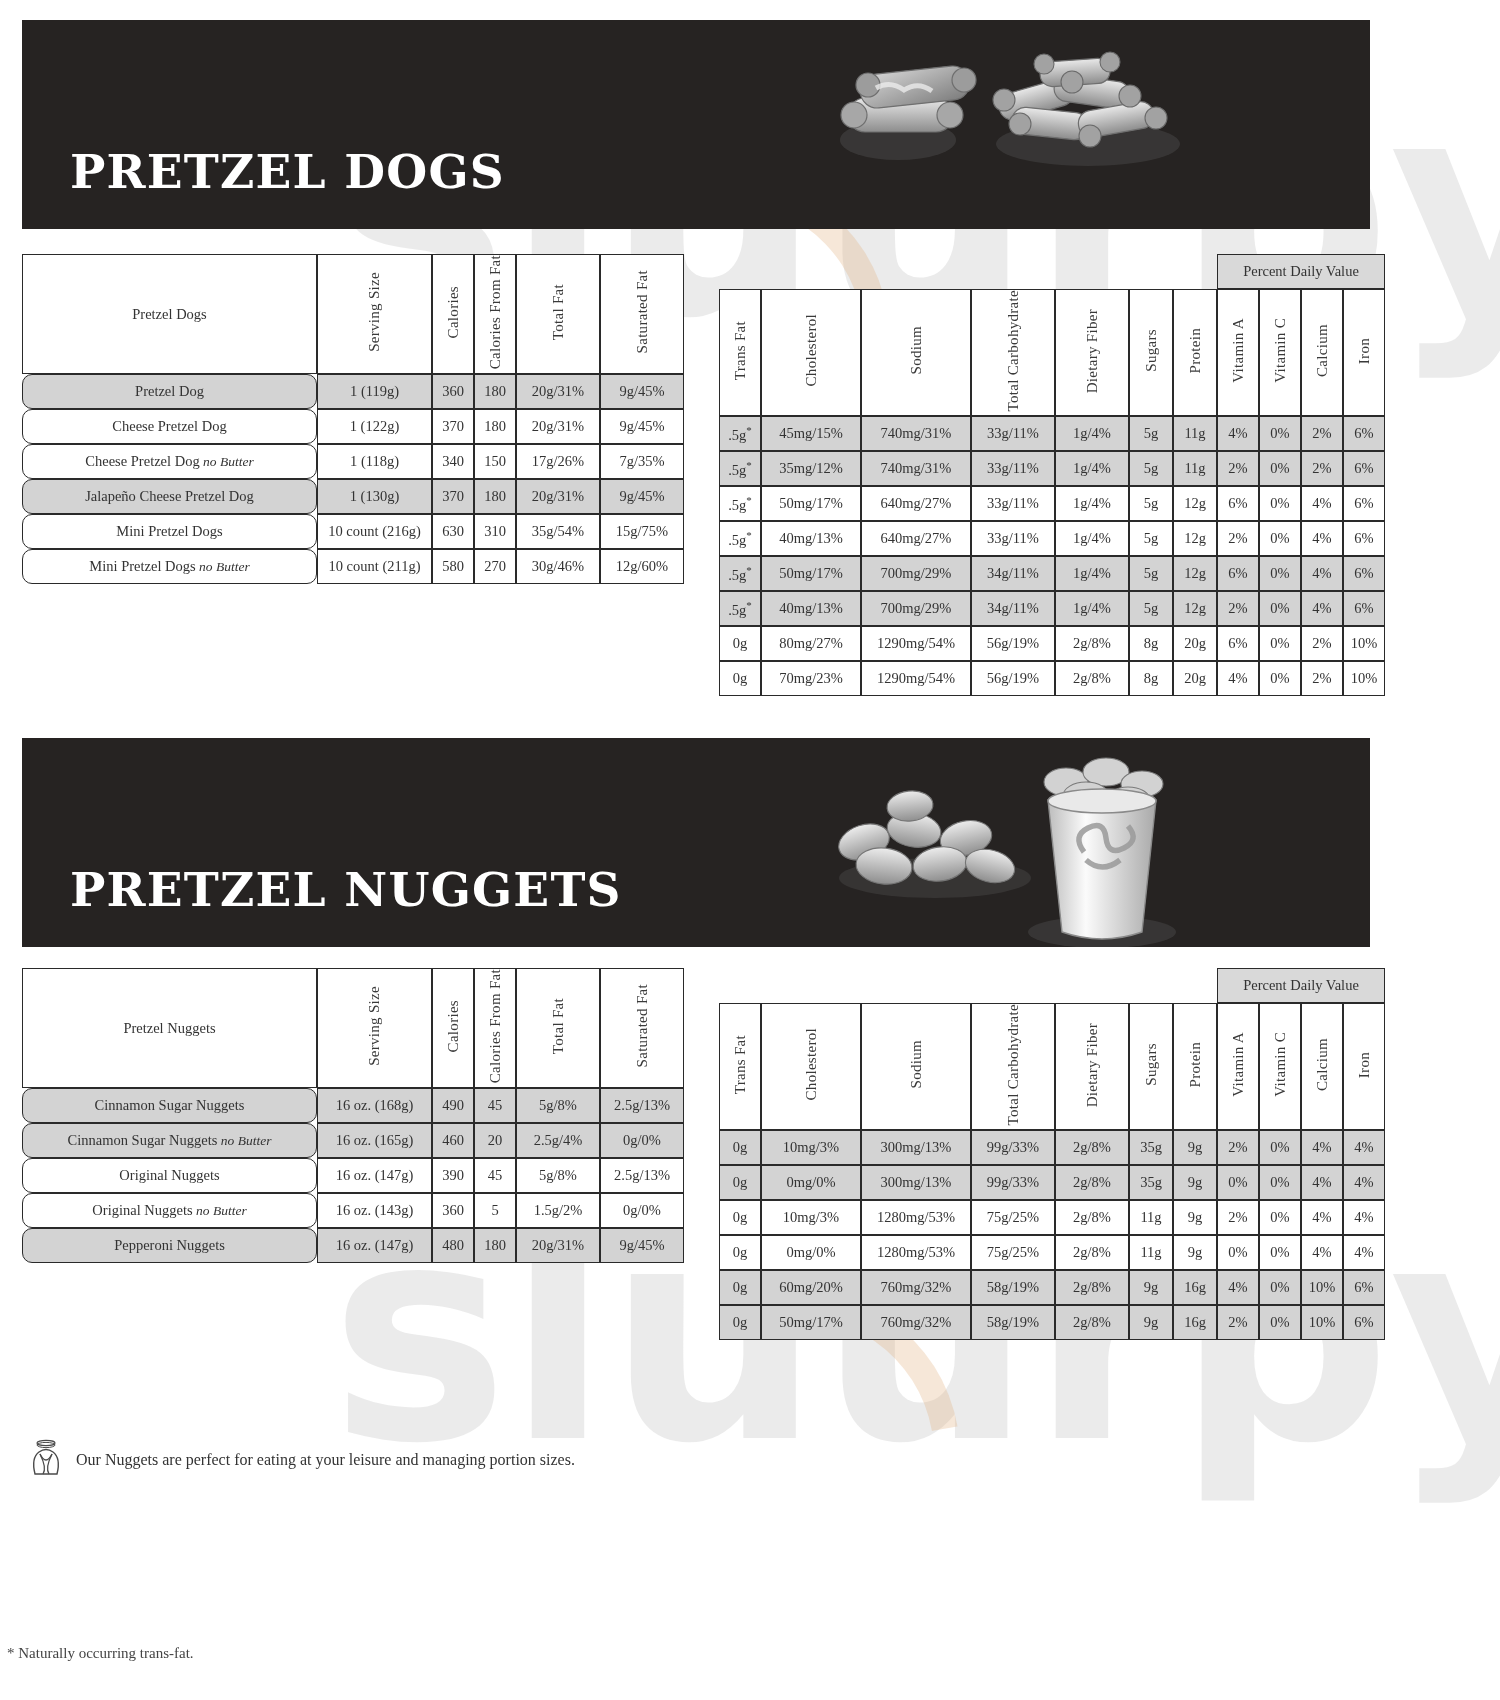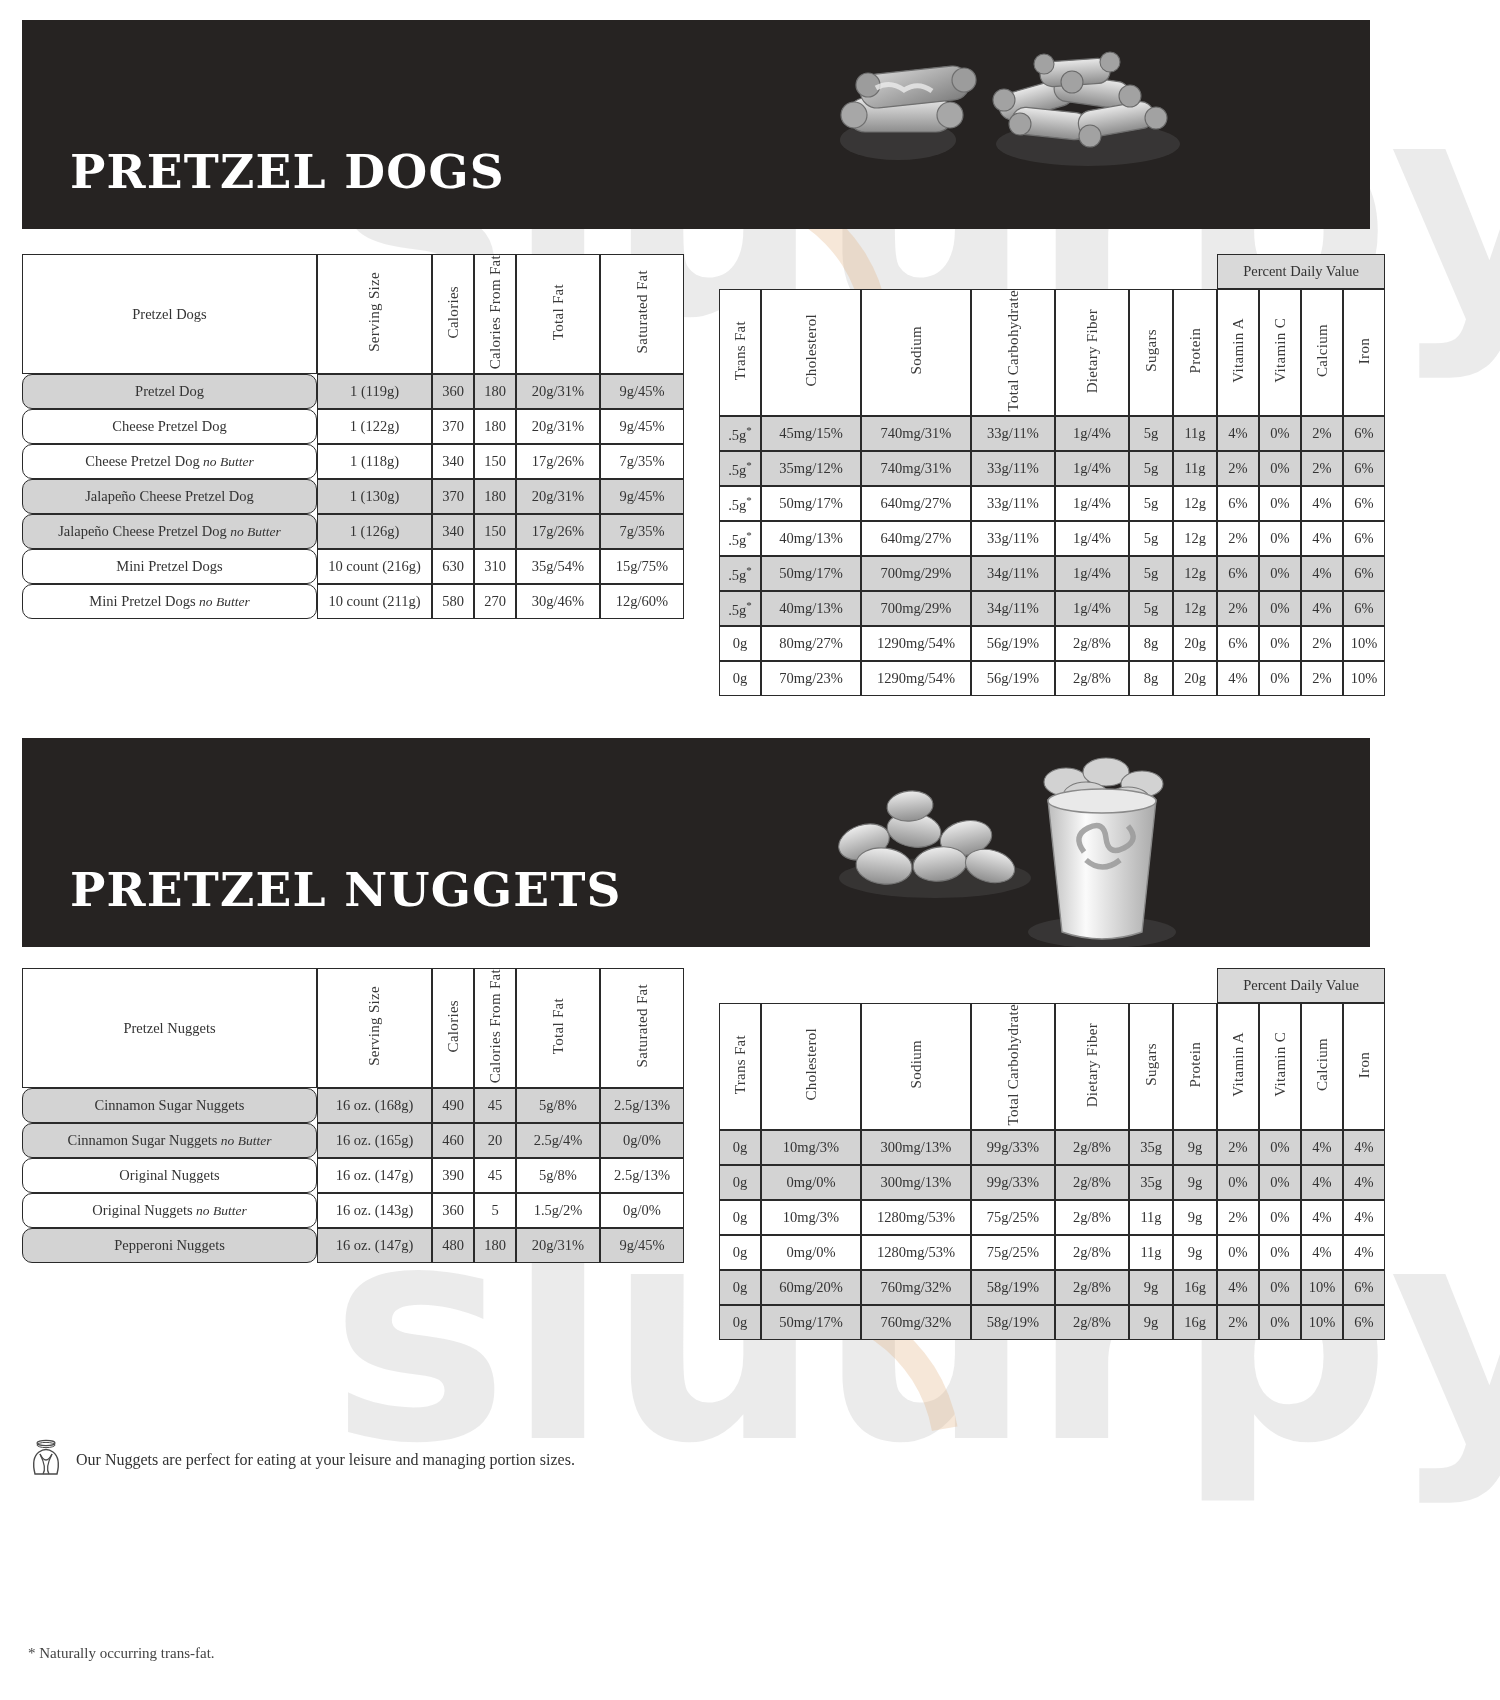--- a/index.html
+++ b/index.html
@@ -150,21 +150,21 @@
     position: absolute;
     left: 30px; top: 1438px;
     display: flex; align-items: center; gap: 14px;
     z-index: 10;
   }
   .note-text {
     font-size: 16px; color: #333;
   }
   .footnote {
     position: absolute;
-    left: 28px; top: 1645px;
+    left: 7px; top: 1645px;
     font-size: 15px; color: #444;
     z-index: 10;
   }
 </style>
 </head>
 <body>
 
 <div class="page">
 
   <div class="watermark">
@@ -268,28 +268,20 @@
             <td>7g/35%</td>
           </tr>
           <tr class="shade">
             <td class="namecell">Jalapeño Cheese Pretzel Dog</td>
             <td>1 (130g)</td>
             <td>370</td>
             <td>180</td>
             <td>20g/31%</td>
             <td>9g/45%</td>
           </tr>
-          <tr class="shade">
-            <td class="namecell">Jalapeño Cheese Pretzel Dog<span class="nb"> no Butter</span></td>
-            <td>1 (126g)</td>
-            <td>340</td>
-            <td>150</td>
-            <td>17g/26%</td>
-            <td>7g/35%</td>
-          </tr>
           <tr>
             <td class="namecell">Mini Pretzel Dogs</td>
             <td>10 count (216g)</td>
             <td>630</td>
             <td>310</td>
             <td>35g/54%</td>
             <td>15g/75%</td>
           </tr>
           <tr>
             <td class="namecell">Mini Pretzel Dogs<span class="nb"> no Butter</span></td>

